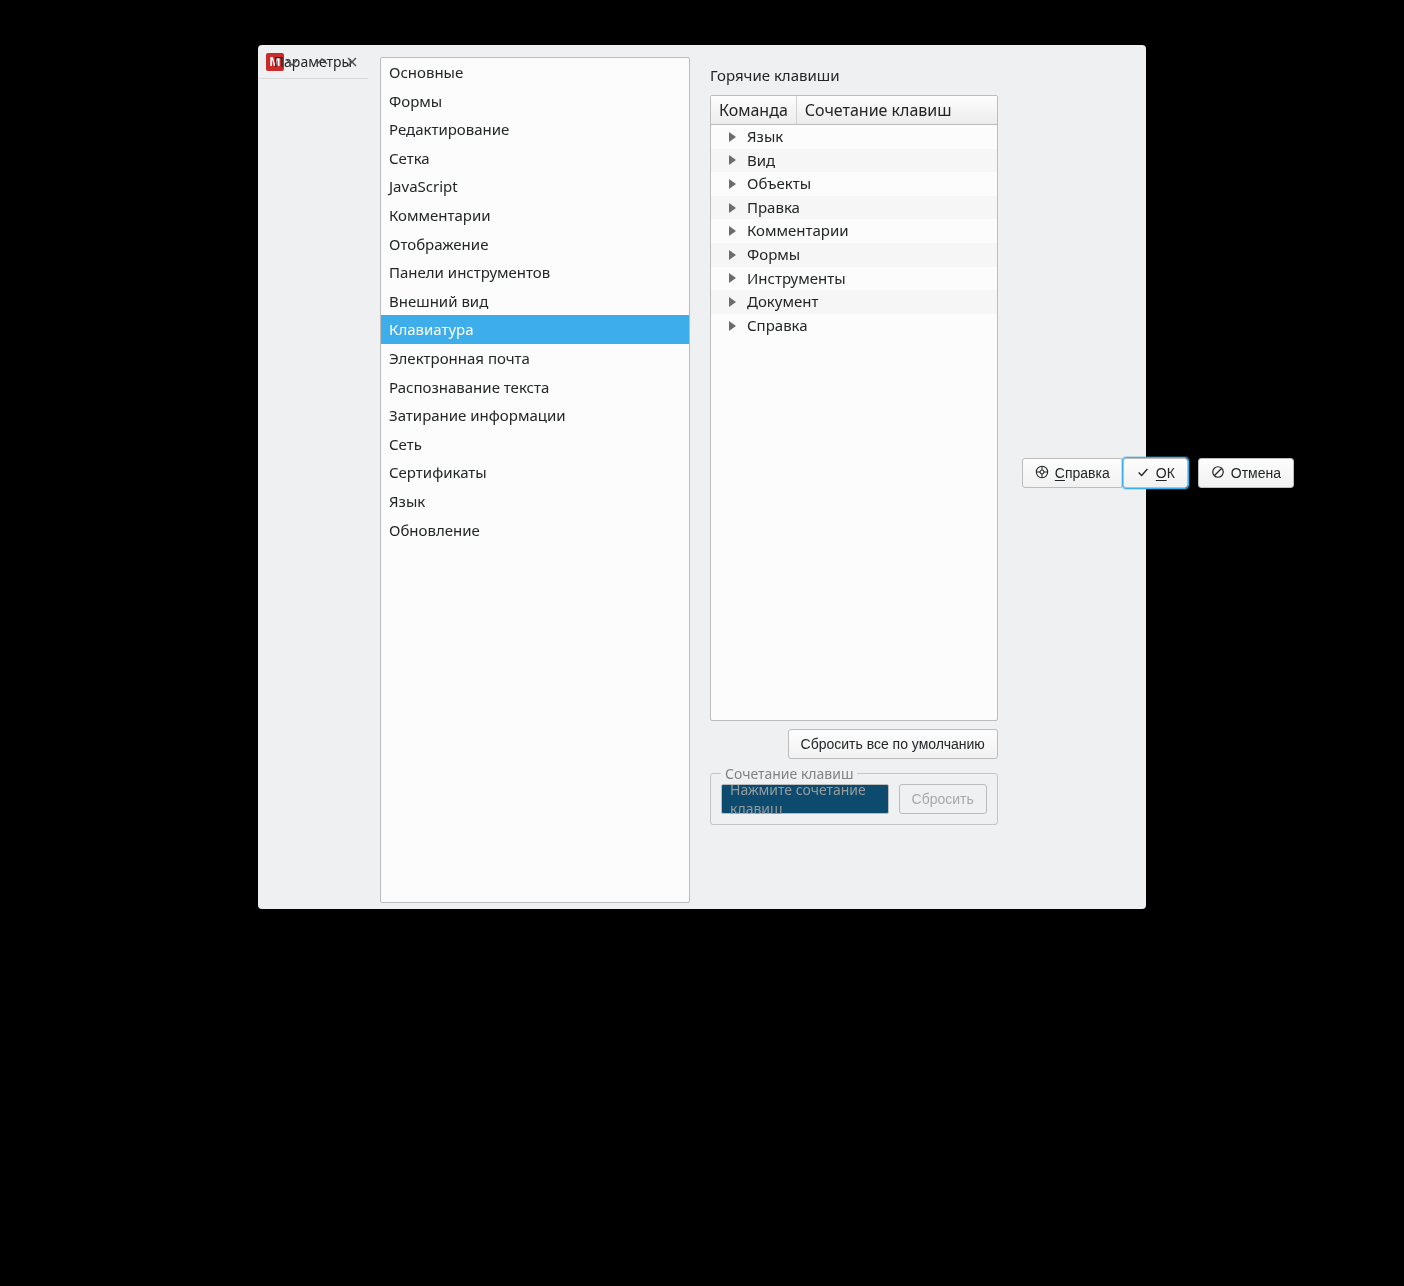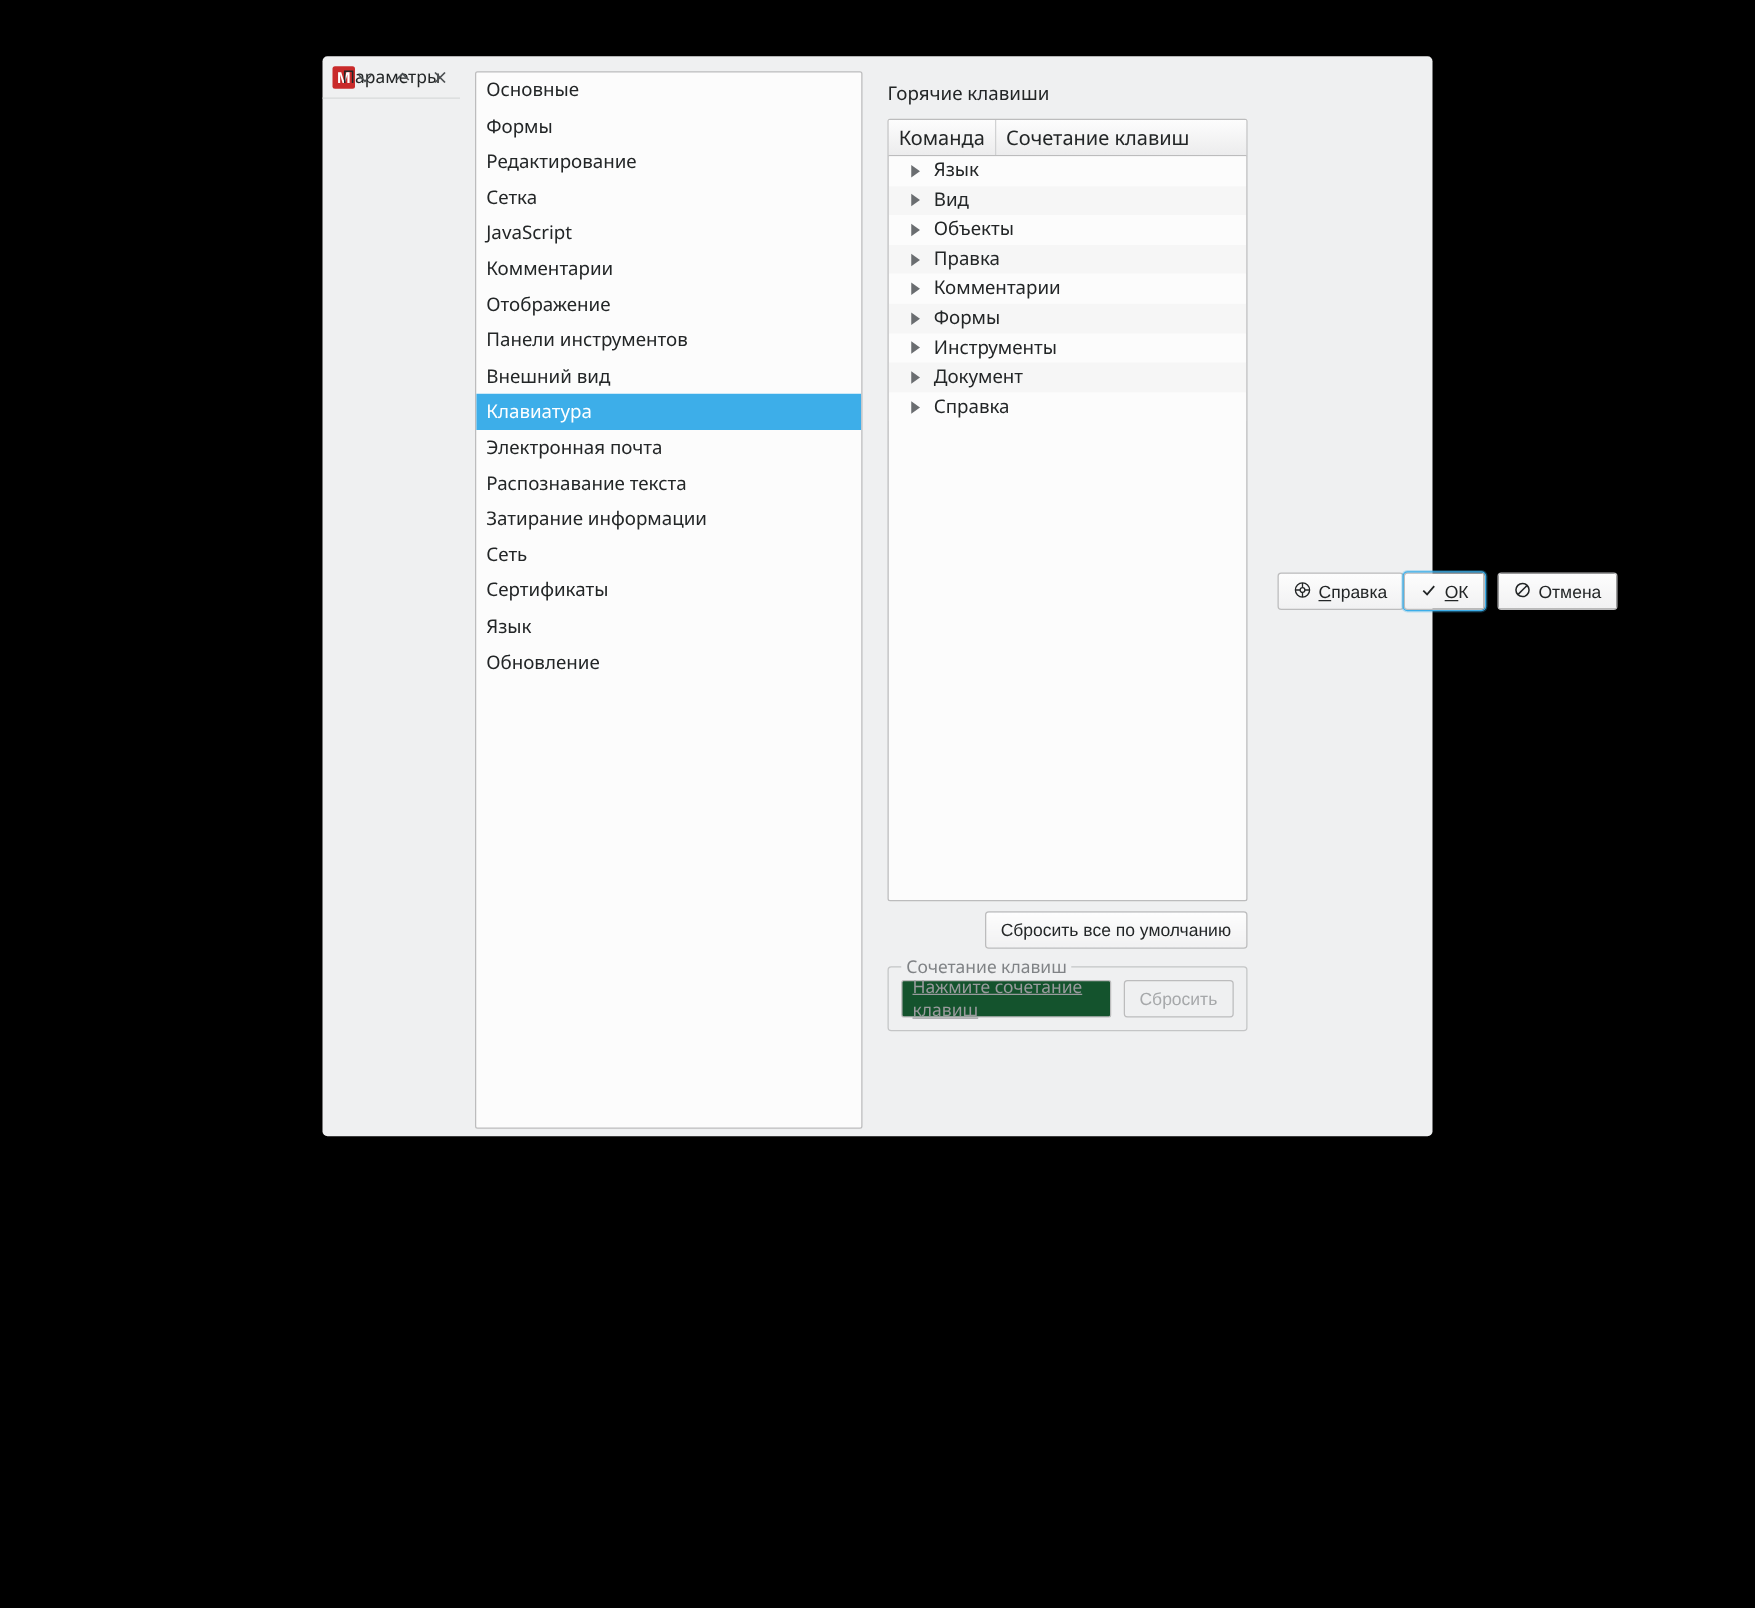--- a/index.html
+++ b/index.html
@@ -166,27 +166,26 @@
     background: #eff0f1;
     padding: 0 4px;
     color: #808386;
     font-size: 14px;
   }
   .shortcut-input {
     flex: 1;
     height: 30px;
     border: 1px solid #bcbcbd;
     border-radius: 2px;
-    background: #14532d;
+    background: #0c4a6e;
     color: #999b9d;
     padding: 0 8px;
     font-size: 14px;
     display:flex;
     align-items:center;
-    text-decoration:underline;
   }
   .group-row { display:flex; gap:10px; align-items:center; }
   .btn {
     height: 30px;
     padding: 0 12px;
     border: 1px solid #bcbcbd;
     border-radius: 3px;
     background: linear-gradient(#fdfdfd,#f1f1f2);
     font-size: 14px;
     display: inline-flex;

